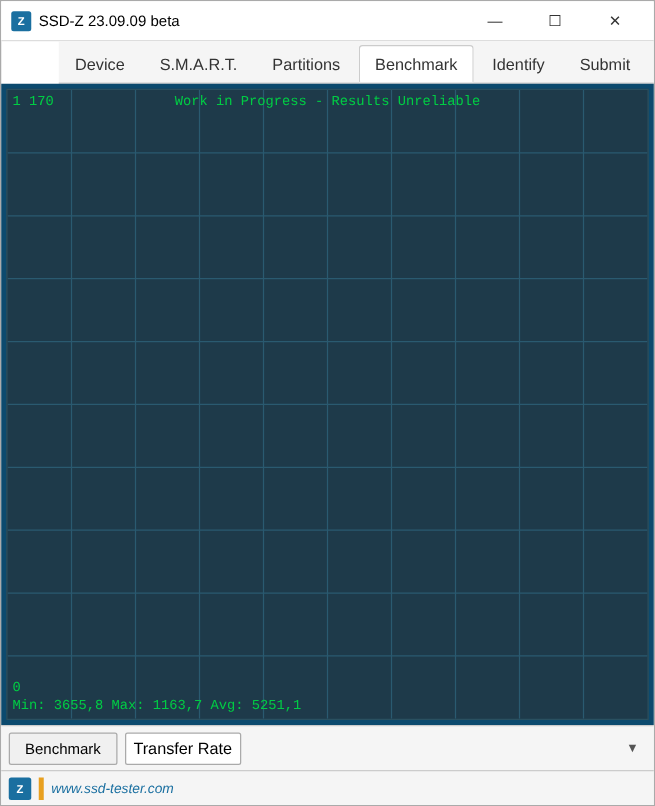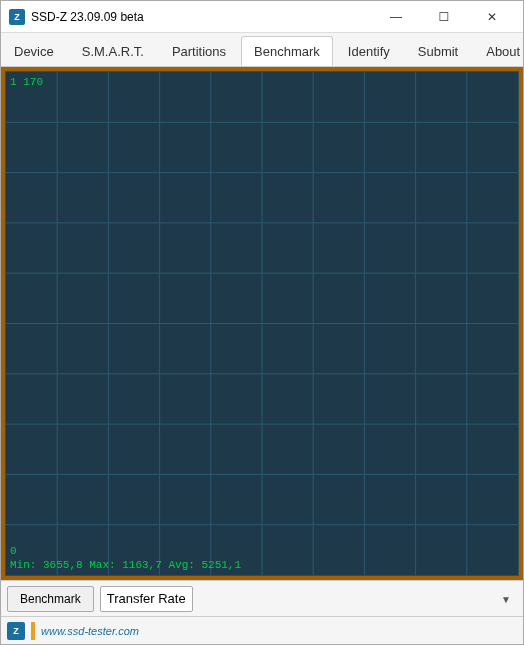--- a/index.html
+++ b/index.html
@@ -72,20 +72,21 @@
 
     
     .menu-bar {
       background: #f5f5f5;
       height: 34px;
       display: flex;
       align-items: flex-end;
       padding: 0 0;
       border-bottom: 1px solid #ccc;
       flex-shrink: 0;
+      margin-left: 46px;
     }
 
     .menu-tab {
       padding: 6px 12px;
       cursor: pointer;
       font-size: 13px;
       color: #333;
       border: 1px solid transparent;
       border-bottom: none;
       background: transparent;
@@ -101,21 +102,21 @@
       border-color: #ccc;
       border-bottom: 1px solid #fff;
       font-weight: 500;
     }
 
     
     .main-content {
       flex: 1;
       display: flex;
       flex-direction: column;
-      background: #a16207;
+      background: #0c4a6e;
       padding: 4px;
     }
 
     
     .chart-area {
       flex: 1;
       background: #1e3a4a;
       position: relative;
       border: 1px solid #2a5060;
     }
@@ -315,20 +316,21 @@
           <line x1="0" y1="30%" x2="100%" y2="30%" stroke="#2a5a70" stroke-width="1"></line>
           <line x1="0" y1="40%" x2="100%" y2="40%" stroke="#2a5a70" stroke-width="1"></line>
           <line x1="0" y1="50%" x2="100%" y2="50%" stroke="#2a5a70" stroke-width="1"></line>
           <line x1="0" y1="60%" x2="100%" y2="60%" stroke="#2a5a70" stroke-width="1"></line>
           <line x1="0" y1="70%" x2="100%" y2="70%" stroke="#2a5a70" stroke-width="1"></line>
           <line x1="0" y1="80%" x2="100%" y2="80%" stroke="#2a5a70" stroke-width="1"></line>
           <line x1="0" y1="90%" x2="100%" y2="90%" stroke="#2a5a70" stroke-width="1"></line>
         </svg>
 
         <div class="chart-label-y-top">1 170</div>
+        <div class="chart-title">Work in Progress - Results Unreliable</div>
         <div class="chart-label-y-bottom">0</div>
         <div class="chart-stats">Min: 3655,8  Max: 1163,7  Avg: 5251,1</div>
       </div>
     </div>
   </div>
 
   <div class="bottom-controls">
     <button class="benchmark-btn">Benchmark</button>
     <div class="dropdown-wrapper">
       <select class="dropdown-select">

